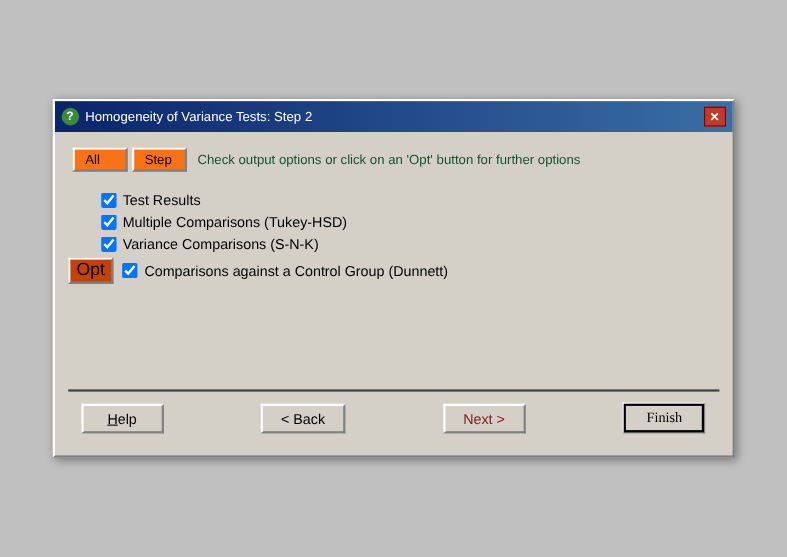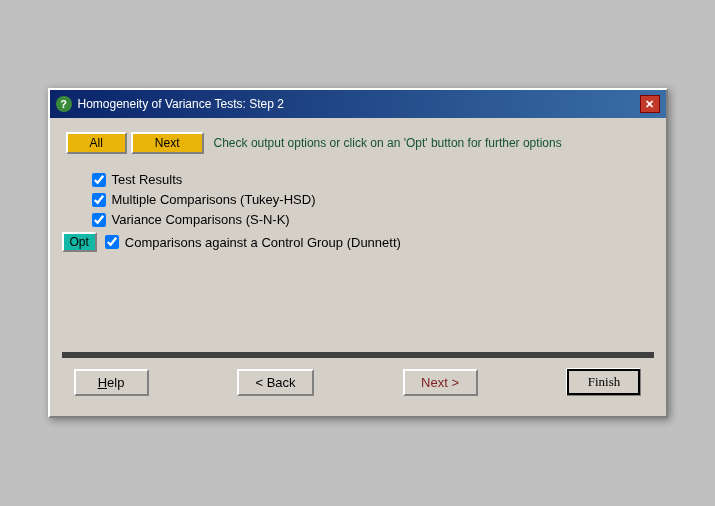--- a/index.html
+++ b/index.html
@@ -83,24 +83,24 @@
     .top-bar {
       display: flex;
       align-items: center;
       gap: 4px;
       margin-bottom: 14px;
       padding: 4px;
       background: #d4d0c8;
     }
 
     .win-button {
-      background: #eab308;
-      border: 2px solid;
-      border-color: #ffffff #808080 #808080 #ffffff;
-      padding: 2px 22px;
+      background: #f97316;
+      border: 2px solid;
+      border-color: #ffffff #808080 #808080 #ffffff;
+      padding: 2px 10px;
       font-size: 12px;
       cursor: pointer;
       min-width: 50px;
       text-align: left;
     }
 
     .top-bar-text {
       font-size: 12px;
       margin-left: 6px;
       color: #14532d;
@@ -113,25 +113,25 @@
       margin-left: 30px;
     }
 
     .checkbox-row.with-opt {
       margin-left: 0;
       display: flex;
       align-items: center;
     }
 
     .opt-button {
-      background: #14b8a6;
+      background: #c2410c;
       border: 2px solid;
       border-color: #ffffff #808080 #808080 #ffffff;
       padding: 1px 6px;
-      font-size: 12px;
+      font-size: 16px;
       cursor: pointer;
       min-width: 35px;
       text-align: center;
       margin-right: 8px;
     }
 
     .checkbox-wrapper {
       display: flex;
       align-items: center;
       gap: 6px;
@@ -146,21 +146,21 @@
     .checkbox-label {
       font-size: 13px;
       color: #000;
     }
 
     .content-area {
       min-height: 180px;
     }
 
     .bottom-bar {
-      border-top: 6px solid #404040;
+      border-top: 2px solid #404040;
       padding: 10px 12px 10px;
       display: flex;
       align-items: center;
       justify-content: space-between;
       gap: 8px;
       background: #d4d0c8;
     }
 
     .bottom-button {
       background: #d4d0c8;
@@ -196,21 +196,21 @@
       <div class="title-icon">?</div>
       <span class="title-text">Homogeneity of Variance Tests: Step 2</span>
     </div>
     <div class="title-close">✕</div>
   </div>
 
   <div class="dialog-body">
 
     <div class="top-bar">
       <button class="win-button">All</button>
-      <button class="win-button">Next</button>
+      <button class="win-button">Step</button>
       <span class="top-bar-text">Check output options or click on an 'Opt' button for further options</span>
     </div>
 
     <div class="content-area">
 
       <div class="checkbox-row">
         <div class="checkbox-wrapper">
           <input type="checkbox" checked="" id="cb1" style="">
           <label for="cb1" class="checkbox-label">Test Results</label>
         </div>

